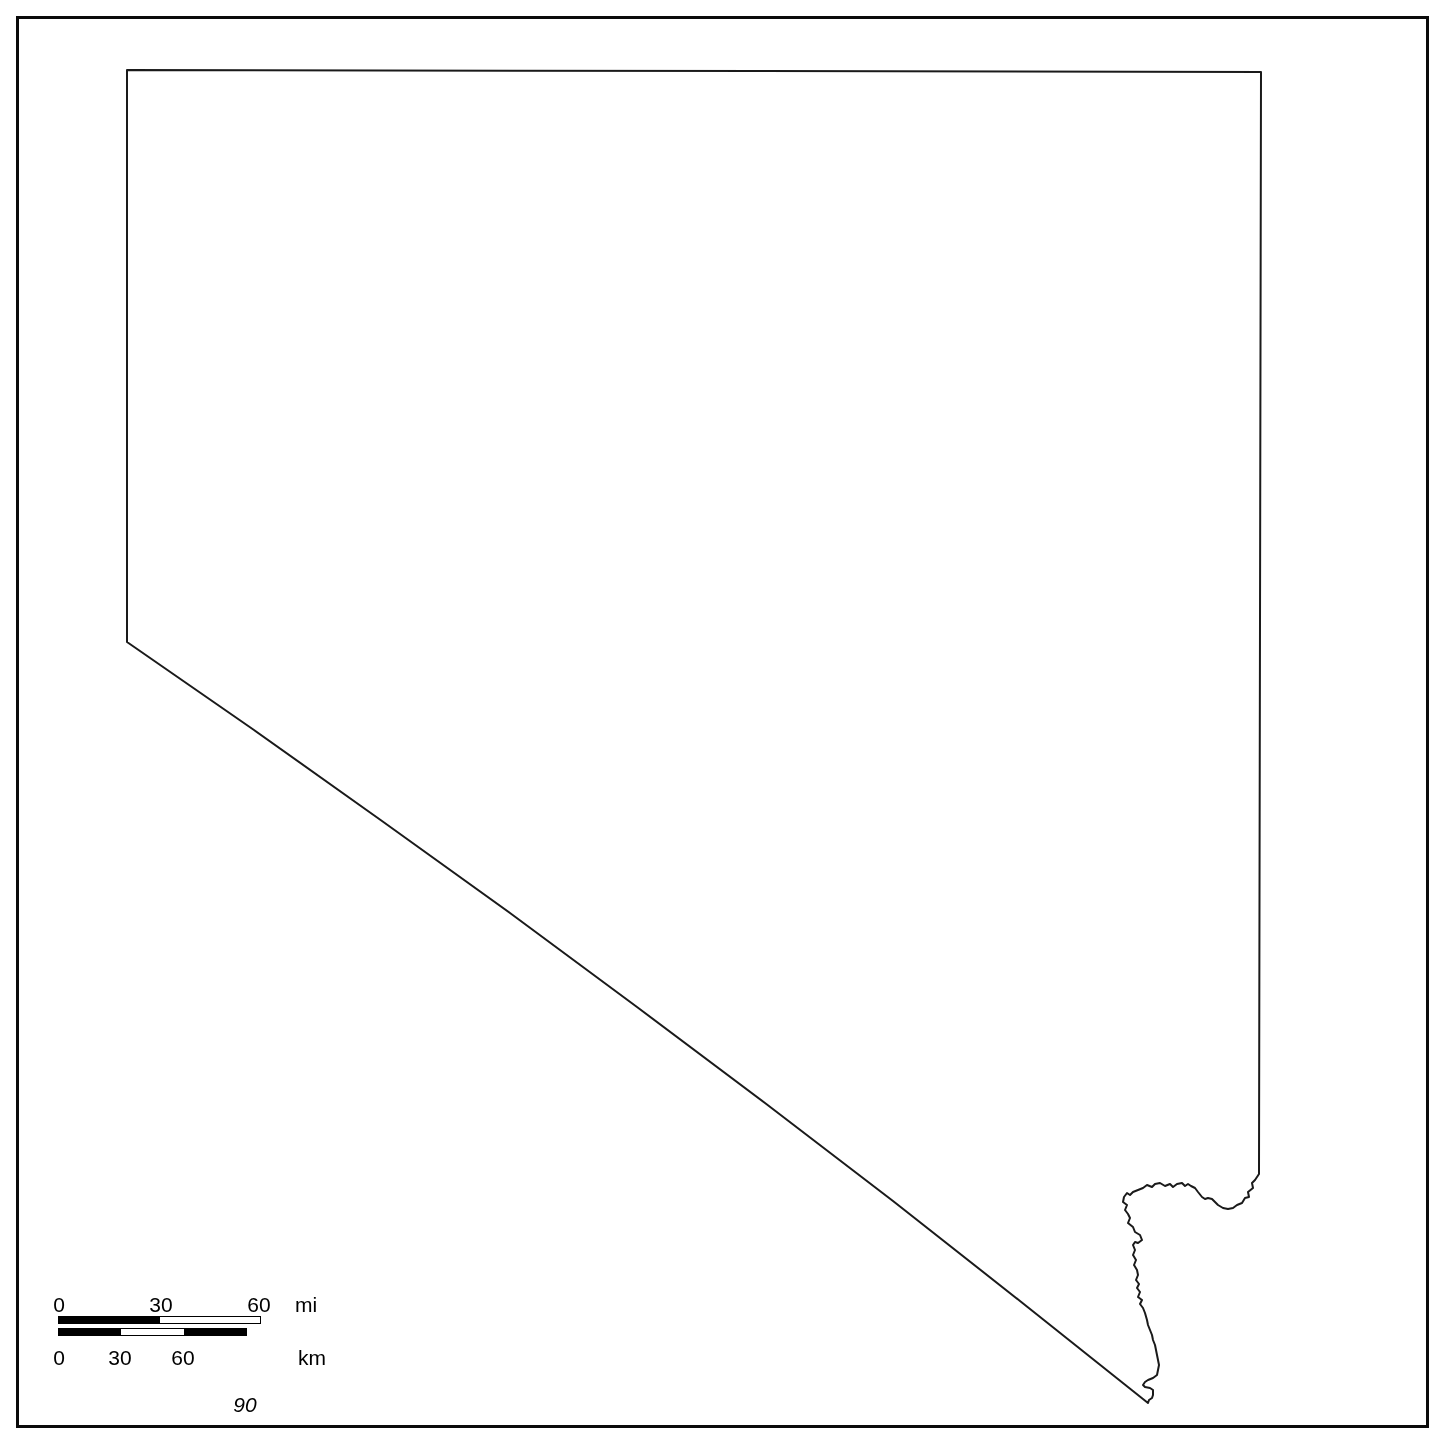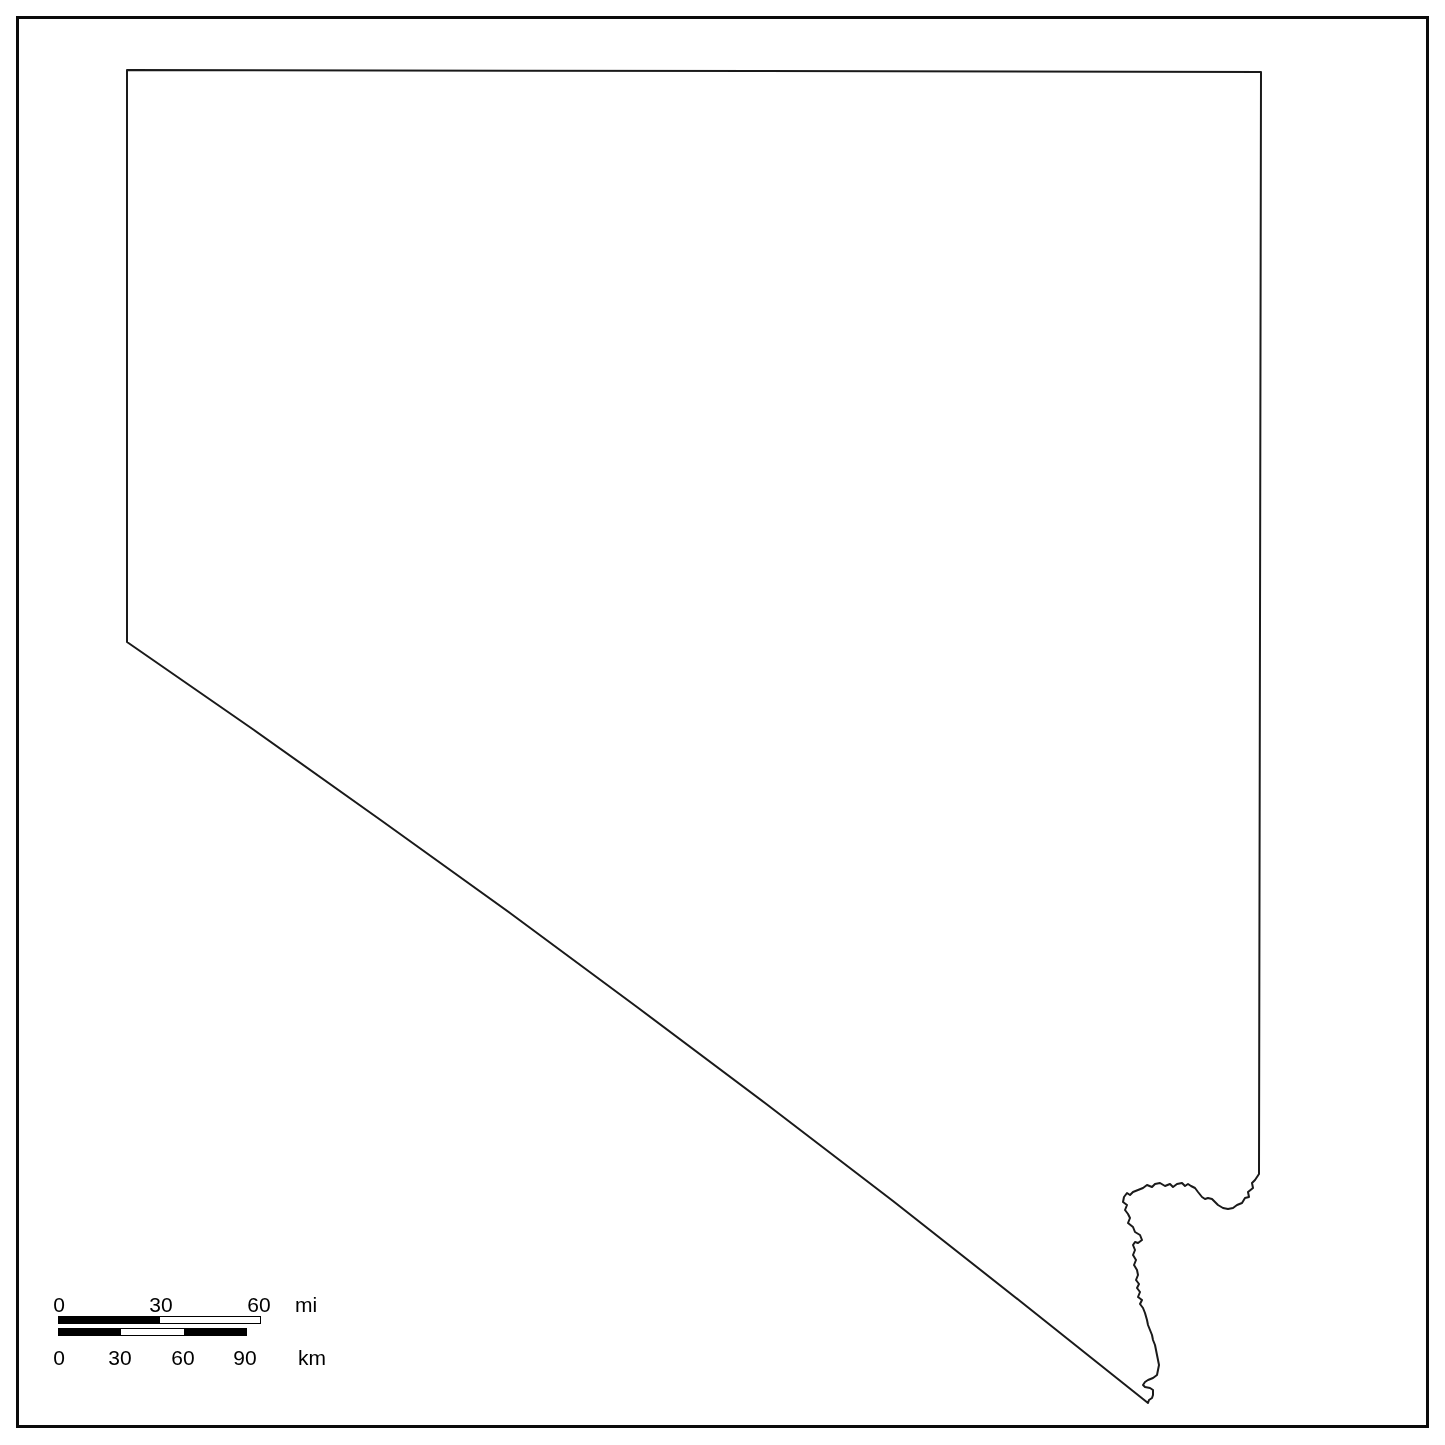--- a/index.html
+++ b/index.html
@@ -61,21 +61,21 @@
   .seg-light { background: #ffffff; }
 
   
   .mi-0  { left: 59px;  top: 1294px; }
   .mi-30 { left: 161px; top: 1294px; }
   .mi-60 { left: 259px; top: 1294px; }
   .mi-u  { left: 286px; top: 1294px; margin-left: 20px; }
   .km-0  { left: 59px;  top: 1347px; }
   .km-30 { left: 120px; top: 1347px; }
   .km-60 { left: 183px; top: 1347px; }
-  .km-90 { left: 245px; top: 1347px; }
+  .km-90 { left: 245px; top: 1394px; font-style: italic; }
   .km-u  { left: 274px; top: 1347px; margin-left: 38px; }
 </style>
 </head>
 <body>
 
 <div class="page-frame"></div>
 
 <svg class="map-svg" viewBox="0 0 1445 1445" xmlns="http://www.w3.org/2000/svg">
   <path id="nevada-path" fill="none" stroke-linejoin="round" stroke-linecap="round" d="M127,70 L1261,72 L1259,1174 L1255,1180 L1252,1183 L1253,1188 L1248,1192 L1249,1197 L1245,1198 L1242,1203 L1237,1205 L1233,1208 L1228,1209 L1223,1208 L1218,1205 L1212,1199 L1208,1198 L1205,1199 L1202,1197 L1198,1192 L1195,1188 L1191,1186 L1188,1184 L1185,1186 L1182,1183 L1177,1184 L1173,1187 L1170,1184 L1165,1186 L1160,1183 L1155,1184 L1152,1187 L1147,1185 L1143,1188 L1138,1190 L1133,1192 L1130,1195 L1127,1193 L1124,1197 L1123,1202 L1127,1205 L1125,1210 L1128,1214 L1130,1218 L1128,1223 L1133,1227 L1135,1232 L1140,1235 L1142,1240 L1138,1243 L1135,1242 L1133,1245 L1135,1250 L1133,1255 L1136,1260 L1134,1265 L1137,1270 L1138,1275 L1136,1280 L1139,1284 L1137,1288 L1140,1292 L1138,1297 L1142,1300 L1140,1304 L1143,1308 L1145,1313 L1147,1320 L1148,1325 L1150,1330 L1152,1335 L1153,1340 L1155,1345 L1156,1350 L1157,1355 L1158,1360 L1159,1365 L1158,1370 L1157,1375 L1153,1378 L1148,1380 L1145,1382 L1143,1385 L1145,1387 L1150,1388 L1153,1390 L1153,1395 L1152,1398 L1149,1400 L1148,1403 L1020,1301 L893,1201 L765,1103 L637,1007 L510,913 L382,821 L254,730 L127,642 Z" stroke="#1a1a1a" stroke-width="2"></path>
 </svg>

